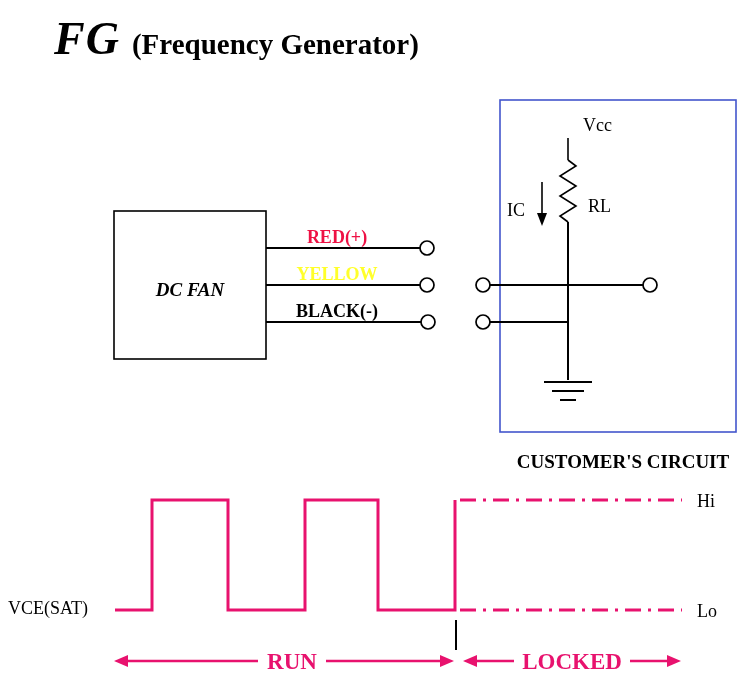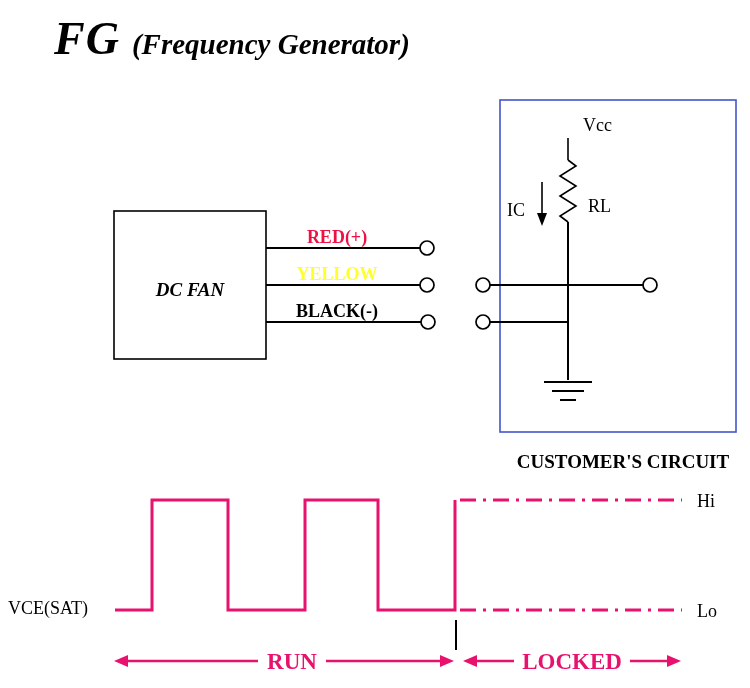--- a/index.html
+++ b/index.html
@@ -6,21 +6,21 @@
     --pink:#e8126e; --blue:#4355cc; --red:#ee1144; --yellow:#ffff2a;
   }
   html,body{margin:0;padding:0;}
   body{
     background:#ffffff; width:750px; height:688px; position:relative; overflow:hidden;
     font-family:"Liberation Serif", serif;
   }
   .stage{position:absolute; left:0; top:0; width:750px; height:688px;}
   .title{position:absolute; left:36px; top:12px; display:flex; align-items:baseline; gap:12px; z-index:2;margin-left:18px;}
   .title .fg{font-size:46px; font-weight:bold; font-style:italic; letter-spacing:1px; color:#000;}
-  .title .sub{font-size:29px; font-weight:bold; font-style:italic; color:#000;}
+  .title .sub{font-size:29px; font-weight:bold; color:#000;}
   svg text{font-family:"Liberation Serif", serif;}
   .lbl{font-size:18px; font-weight:bold; fill:#000;}
   .plain{font-size:18px; fill:#000;}
   .caption{font-size:19px; font-weight:600; fill:#000;}
   .fanlbl{font-size:19px; font-weight:bold; font-style:italic; fill:#000;}
   .red-lbl{fill:var(--red);}
   .yellow-lbl{fill:var(--yellow);}
   .wire{stroke:#000; stroke-width:2; fill:none;}
   .thin{stroke:#000; stroke-width:1.6; fill:none;}
   .box{stroke:#000; stroke-width:1.6; fill:#ffffff;}

